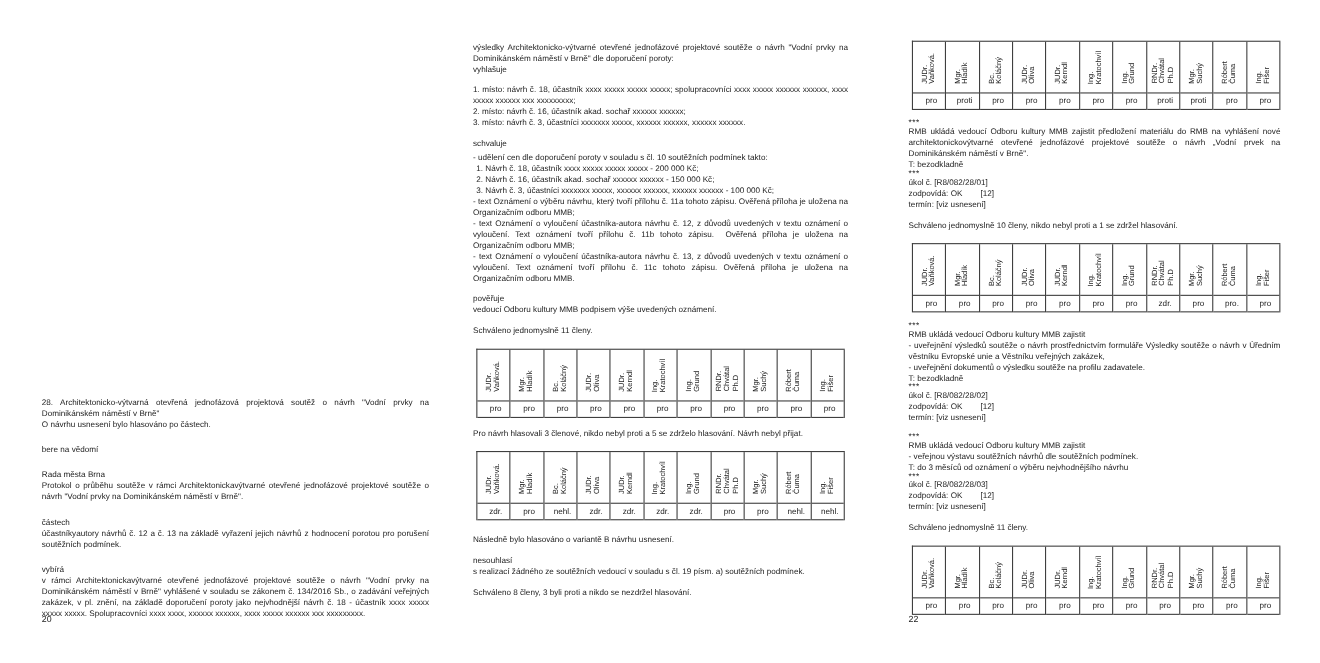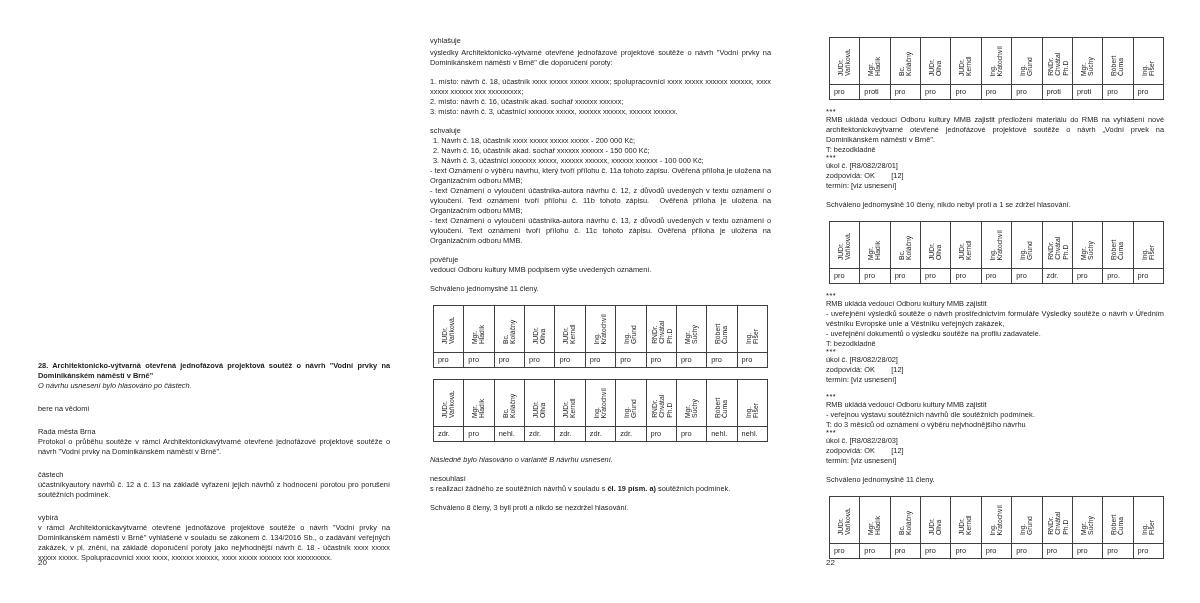--- a/index.html
+++ b/index.html
@@ -9,39 +9,39 @@
     font-family:"Liberation Sans","DejaVu Sans",sans-serif;
     color:#1c1c1c;
   }
   .page-col { position:absolute; }
   #col-20 { left:38px;  top:361px; width:352px; }
   #col-21 { left:430px; top:36px;  width:341px; }
   #col-22 { left:826px; top:37px;  width:338px; }
 
   .para { margin:0; font-size:7.4px; line-height:10px; text-align:justify; }
   .para span { white-space:pre-wrap; }
-  .b { font-weight:bold; }
-  .i { font-style:italic; }
+  .b { font-weight:normal; }
+  .i { }
   .ind { padding-left:3px; }
   .stars { line-height:6px; font-size:7.5px; letter-spacing:0.5px; text-align:left; }
   .gap-s { margin-top:2px; }
   .gap-m { margin-top:9px; }
   .gap-l { margin-top:13px; }
   .gap-t { margin-top:11px; }
 
   .vtable { display:flex; width:334px; margin-left:3px;
             border-left:1px solid #3f3f3f; border-top:1px solid #3f3f3f; }
   .vcol { flex:1 1 0; min-width:0; border-right:1px solid #3f3f3f; }
   .vhead { height:46px; border-bottom:1px solid #3f3f3f;
            display:flex; align-items:center; justify-content:center; overflow:visible; }
   .vhead .rot { transform:rotate(-90deg); white-space:pre-line;
                 font-size:6.8px; line-height:7.4px; width:42px; text-align:left;
                 color:#222; }
   .vvote { height:14px; border-bottom:1px solid #3f3f3f;
-           font-size:7.4px; line-height:13px; padding-left:4px; }
+           font-size:7.4px; line-height:13px; padding-left:4px;text-align:center; }
 
   .pagenum { position:absolute; top:558px; font-size:8px; text-align:left; color:#1c1c1c; }
   #pn-20 { left:38px;  width:335px; }
   #pn-21 { left:430px; width:341px; }
   #pn-22 { left:826px; width:332px; }
 </style>
 </head>
 <body>
 
 <div class="canvas">
@@ -50,26 +50,27 @@
       <p class="para"><span class="i">O návrhu usnesení bylo hlasováno po částech.</span></p>
       <p class="para gap-l"><span>bere na vědomí</span></p>
       <p class="para gap-l"><span>Rada města Brna</span></p>
       <p class="para"><span>Protokol o průběhu soutěže v rámci Architektonickavýtvarné otevřené jednofázové projektové soutěže o návrh "Vodní prvky na Dominikánském náměstí v Brně".</span></p>
       <p class="para gap-l"><span>částech</span></p>
       <p class="para"><span>účastníkyautory návrhů č. 12 a č. 13 na základě vyřazení jejich návrhů z hodnocení porotou pro porušení soutěžních podmínek.</span></p>
       <p class="para gap-l"><span>vybírá</span></p>
       <p class="para"><span>v rámci Architektonickavýtvarné otevřené jednofázové projektové soutěže o návrh "Vodní prvky na Dominikánském náměstí v Brně" vyhlášené v souladu se zákonem č. 134/2016 Sb., o zadávání veřejných zakázek, v pl. znění, na základě doporučení poroty jako nejvhodnější návrh č. 18 - účastník xxxx xxxxx xxxxx xxxxx. Spolupracovníci xxxx xxxx, xxxxxx xxxxxx, xxxx xxxxx xxxxxx xxx xxxxxxxxx.</span></p>
     </div>
   <div class="page-col" id="col-21">
+      <p class="para gap-s"><span>výsledky Architektonicko-výtvarné otevřené jednofázové projektové soutěže o návrh "Vodní prvky na Dominikánském náměstí v Brně" dle doporučení poroty:</span></p>
       <p class="para"><span>vyhlašuje</span></p>
-      <p class="para gap-s"><span>výsledky Architektonicko-výtvarné otevřené jednofázové projektové soutěže o návrh "Vodní prvky na Dominikánském náměstí v Brně" dle doporučení poroty:</span></p>
       <p class="para gap-m"><span>1. místo: návrh č. 18, účastník xxxx xxxxx xxxxx xxxxx; spolupracovníci xxxx xxxxx xxxxxx xxxxxx, xxxx xxxxx xxxxxx xxx xxxxxxxxx;</span></p>
       <p class="para"><span>2. místo: návrh č. 16, účastník akad. sochař xxxxxx xxxxxx;</span></p>
       <p class="para"><span>3. místo: návrh č. 3, účastníci xxxxxxx xxxxx, xxxxxx xxxxxx, xxxxxx xxxxxx.</span></p>
       <p class="para gap-m"><span>schvaluje</span></p>
+      <p class="para gap-s"><span>- udělení cen dle doporučení poroty v souladu s čl. 10 soutěžních podmínek takto:</span></p>
       <p class="para ind"><span>1. Návrh č. 18, účastník xxxx xxxxx xxxxx xxxxx - 200 000 Kč;</span></p>
       <p class="para ind"><span>2. Návrh č. 16, účastník akad. sochař xxxxxx xxxxxx - 150 000 Kč;</span></p>
       <p class="para ind"><span>3. Návrh č. 3, účastníci xxxxxxx xxxxx, xxxxxx xxxxxx, xxxxxx xxxxxx - 100 000 Kč;</span></p>
       <p class="para"><span>- text Oznámení o výběru návrhu, který tvoří přílohu č. 11a tohoto zápisu. Ověřená příloha je uložena na Organizačním odboru MMB;</span></p>
       <p class="para"><span>- text Oznámení o vyloučení účastníka-autora návrhu č. 12, z důvodů uvedených v textu oznámení o vyloučení. Text oznámení tvoří přílohu č. 11b tohoto zápisu.  Ověřená příloha je uložena na Organizačním odboru MMB;</span></p>
       <p class="para"><span>- text Oznámení o vyloučení účastníka-autora návrhu č. 13, z důvodů uvedených v textu oznámení o vyloučení. Text oznámení tvoří přílohu č. 11c tohoto zápisu. Ověřená příloha je uložena na Organizačním odboru MMB.</span></p>
       <p class="para gap-m"><span>pověřuje</span></p>
       <p class="para"><span>vedoucí Odboru kultury MMB podpisem výše uvedených oznámení.</span></p>
       <p class="para gap-m"><span>Schváleno jednomyslně 11 členy.</span></p>
       <div class="vtable gap-t">
@@ -145,20 +146,21 @@
           <div class="vvote">pro</div>
         </div>
         <div class="vcol">
           <div class="vhead">
             <div class="rot">Ing.
 Fišer</div>
           </div>
           <div class="vvote">pro</div>
         </div>
       </div>
+      <p class="para gap-m"><span>Pro návrh hlasovali 3 členové, nikdo nebyl proti a 5 se zdrželo hlasování. </span><span class="i">Návrh nebyl přijat.</span></p>
       <div class="vtable gap-t">
         <div class="vcol">
           <div class="vhead">
             <div class="rot">JUDr.
 Vaňková.</div>
           </div>
           <div class="vvote">zdr.</div>
         </div>
         <div class="vcol">
           <div class="vhead">
@@ -227,21 +229,21 @@
         <div class="vcol">
           <div class="vhead">
             <div class="rot">Ing.
 Fišer</div>
           </div>
           <div class="vvote">nehl.</div>
         </div>
       </div>
       <p class="para gap-l"><span class="i">Následně bylo hlasováno o variantě B návrhu usnesení.</span></p>
       <p class="para gap-m"><span>nesouhlasí</span></p>
-      <p class="para"><span>s realizací žádného ze soutěžních návrhů v souladu s </span><span class="b">čl. 19 písm. a)</span><span> soutěžních podmínek.</span></p>
+      <p class="para"><span>s realizací žádného ze soutěžních vedoucí v souladu s </span><span class="b">čl. 19 písm. a)</span><span> soutěžních podmínek.</span></p>
       <p class="para gap-m"><span>Schváleno 8 členy, 3 byli proti a nikdo se nezdržel hlasování.</span></p>
     </div>
   <div class="page-col" id="col-22">
       <div class="vtable">
         <div class="vcol">
           <div class="vhead">
             <div class="rot">JUDr.
 Vaňková.</div>
           </div>
           <div class="vvote">pro</div>

